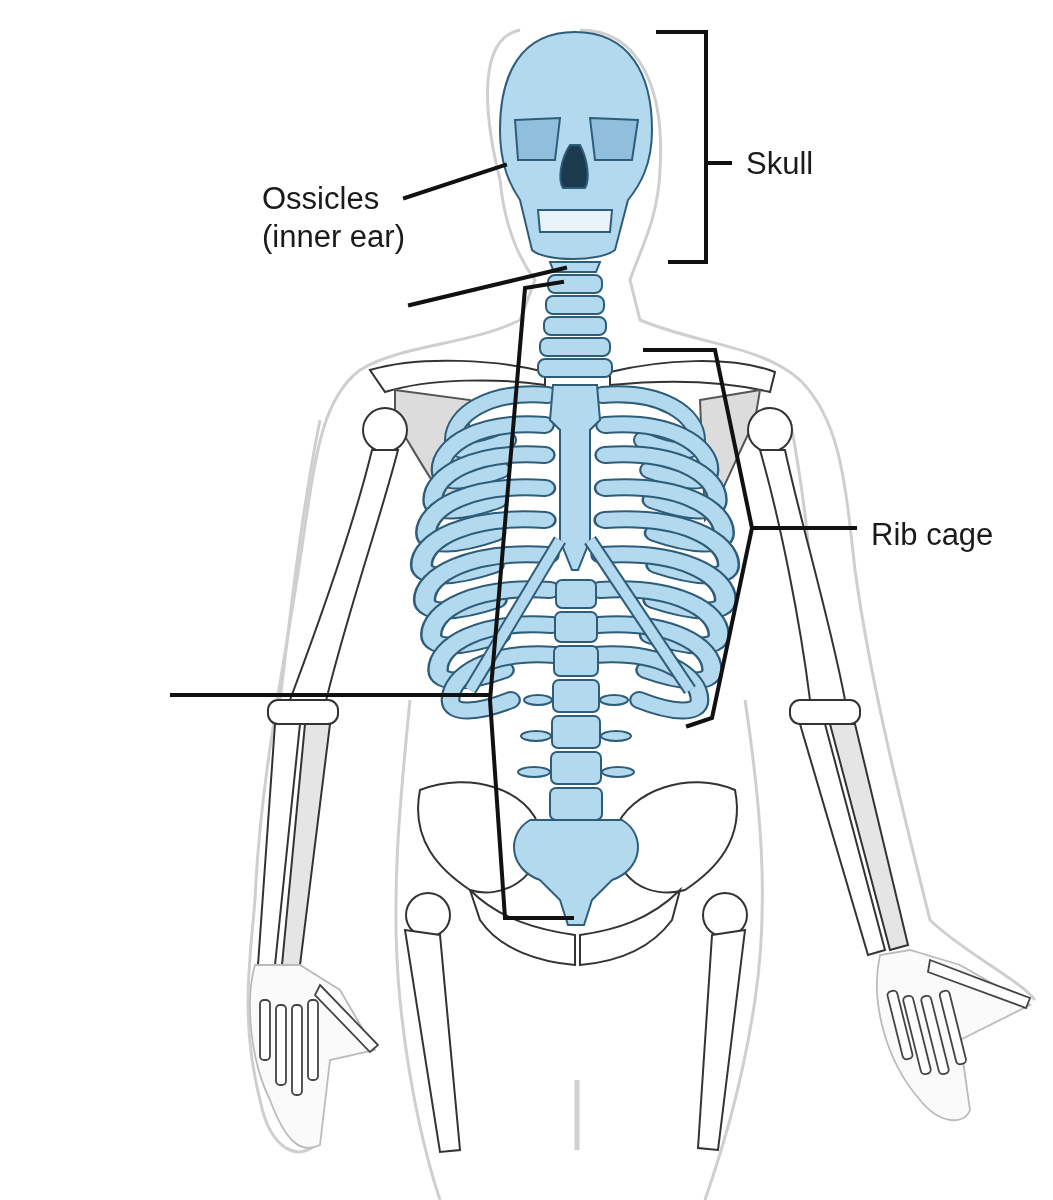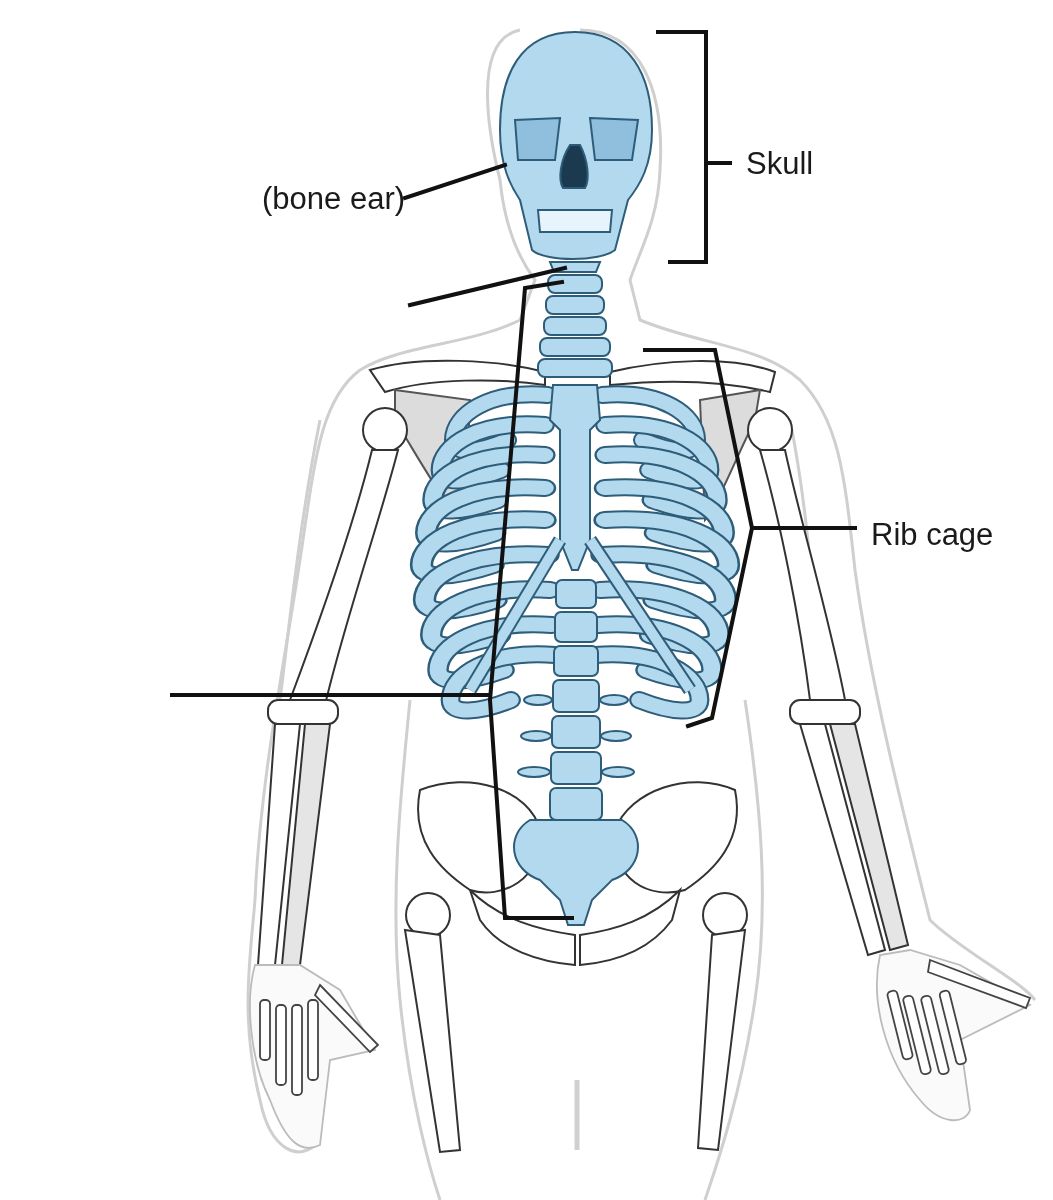--- a/index.html
+++ b/index.html
@@ -177,16 +177,17 @@
     <path d="M658 32 L 706 32 L 706 262 L 670 262 M 706 163 L 730 163"></path>
     <path d="M405 198 L 505 165"></path>
     <path d="M410 305 L 565 268"></path>
     <path d="M645 350 L 715 350 L 752 528 L 712 718 L 688 726 M 752 528 L 855 528"></path>
     <path d="M562 282 L 525 288 L 490 700 L 505 918 L 572 918 M 172 695 L 488 695"></path>
   </g>
 </svg>
 
 <div class="label" style="left:746px; top:145px;">Skull</div>
 <div class="label" style="left:262px; top:180px;">
-  <div>(bone ear)</div>
+  <div>Ossicles</div>
+  <div>(inner ear)</div>
 </div>
 <div class="label" style="left:871px; top:516px;">Rib cage</div>
 </div>
 
 </body></html>

